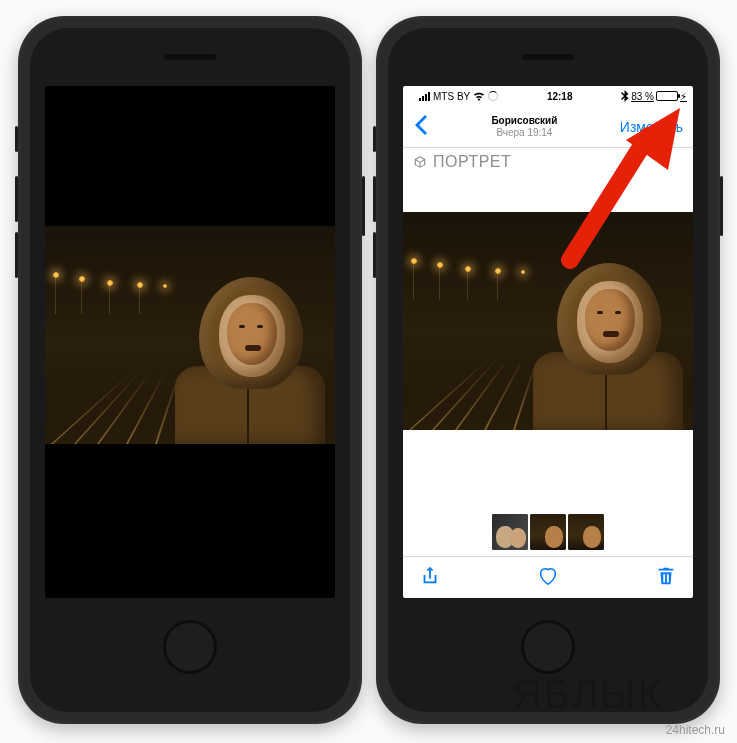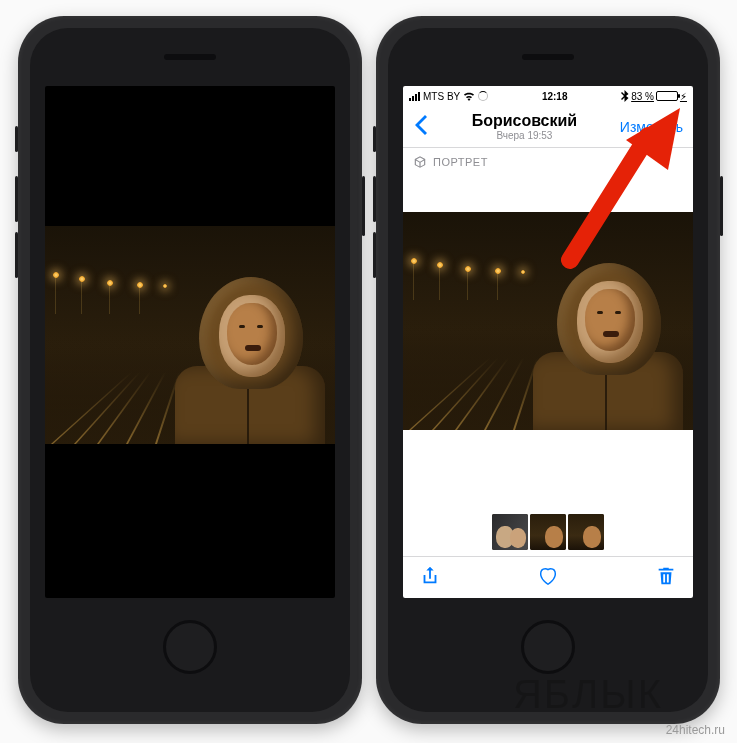--- a/index.html
+++ b/index.html
@@ -169,20 +169,21 @@
     color: #000;
   }
   .statusbar {
     height: 20px;
     display: flex;
     align-items: center;
     justify-content: space-between;
     padding: 0 6px;
     font-size: 10px;
     font-weight: 500;
+    margin-left: 10px;
   }
   .sb-left, .sb-right { display: flex; align-items: center; gap: 3px; }
   .sb-right { gap: 2px; text-decoration: underline; }
   .sig { display: inline-flex; gap: 1px; align-items: flex-end; }
   .sig i { width: 2px; background:#000; display:inline-block; }
   .sig i:nth-child(1){height:3px}.sig i:nth-child(2){height:5px}
   .sig i:nth-child(3){height:7px}.sig i:nth-child(4){height:9px}
   .wifi { width:12px;height:9px; }
   .batt {
     width: 22px; height: 10px; border:1px solid #000; border-radius:2px; position:relative;
@@ -193,27 +194,27 @@
   .navbar {
     height: 42px;
     display:flex;
     align-items:center;
     justify-content:space-between;
     padding: 0 8px;
     border-bottom: 0.5px solid #d8d8da;
   }
   .back { color:#007aff; font-size:24px; line-height:1; padding:0 4px;}
   .nav-center { text-align:center; line-height:1.15; flex:1;}
-  .nav-title { font-size:16px; font-weight:600;}
+  .nav-title { font-size:10px; font-weight:600;}
   .nav-sub { font-size:10px; color:#8e8e93;}
   .edit-btn { color:#007aff; font-size:14px; padding:0 2px;}
 
   .mode-row {
     height: 28px; display:flex; align-items:center; gap:6px; padding:0 10px;
-    color:#8e8e93; font-size:11px; letter-spacing:0.5px;
+    color:#8e8e93; font-size:16px; letter-spacing:0.5px;
   }
   .cube-icon {
     width:14px;height:14px; display:inline-block;
   }
 
   .photo-area {
     flex:1; background:#fff; position:relative; overflow:hidden;
   }
   .photo-area .shot { top: 36px; height: 218px; }
 
@@ -357,21 +358,21 @@
           </div>
 
           <div class="navbar">
             <span class="back">
               <svg width="12" height="20" viewBox="0 0 12 20">
                   <path d="M10 0 0 10l10 10 2-2-8-8 8-8-2-2z" fill="#007aff"></path>
                 </svg>
             </span>
             <div class="nav-center">
               <div class="nav-title">Борисовский</div>
-              <div class="nav-sub">Вчера 19:53</div>
+              <div class="nav-sub">Вчера 19:14</div>
             </div>
             <span class="edit-btn">Изменить</span>
           </div>
 
           <div class="mode-row">
             <svg class="cube-icon" viewBox="0 0 24 24">
               <path d="M12 2 3 7v10l9 5 9-5V7l-9-5zm0 2.3 6.5 3.6L12 11.5 5.5 7.9 12 4.3zM5 9.4l6 3.3v7L5 16.4v-7zm8 10.3v-7l6-3.3v7l-6 3.3z" fill="#8e8e93"></path>
             </svg>
             <span>ПОРТРЕТ</span>
           </div>

